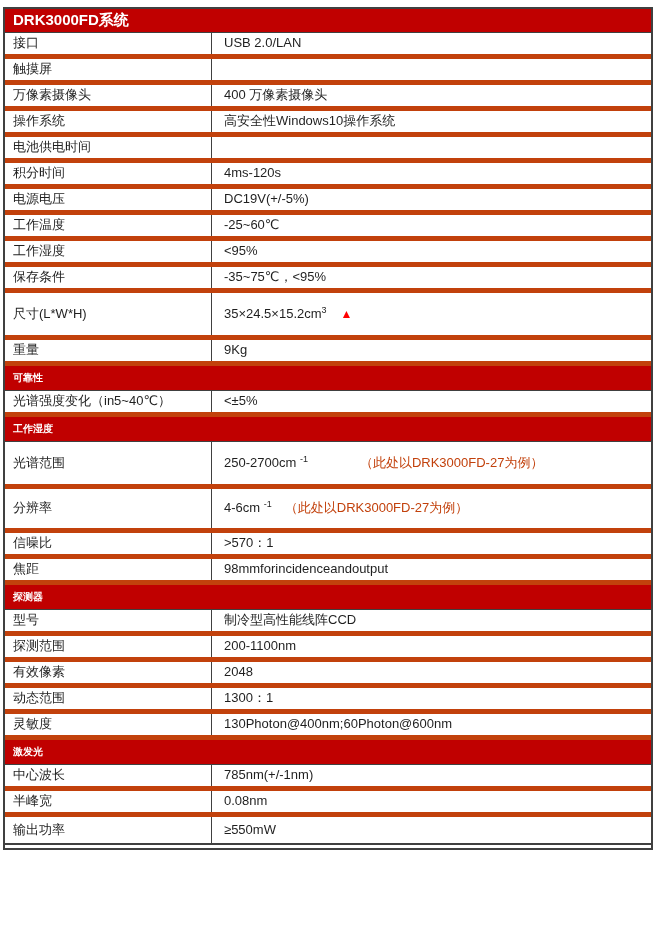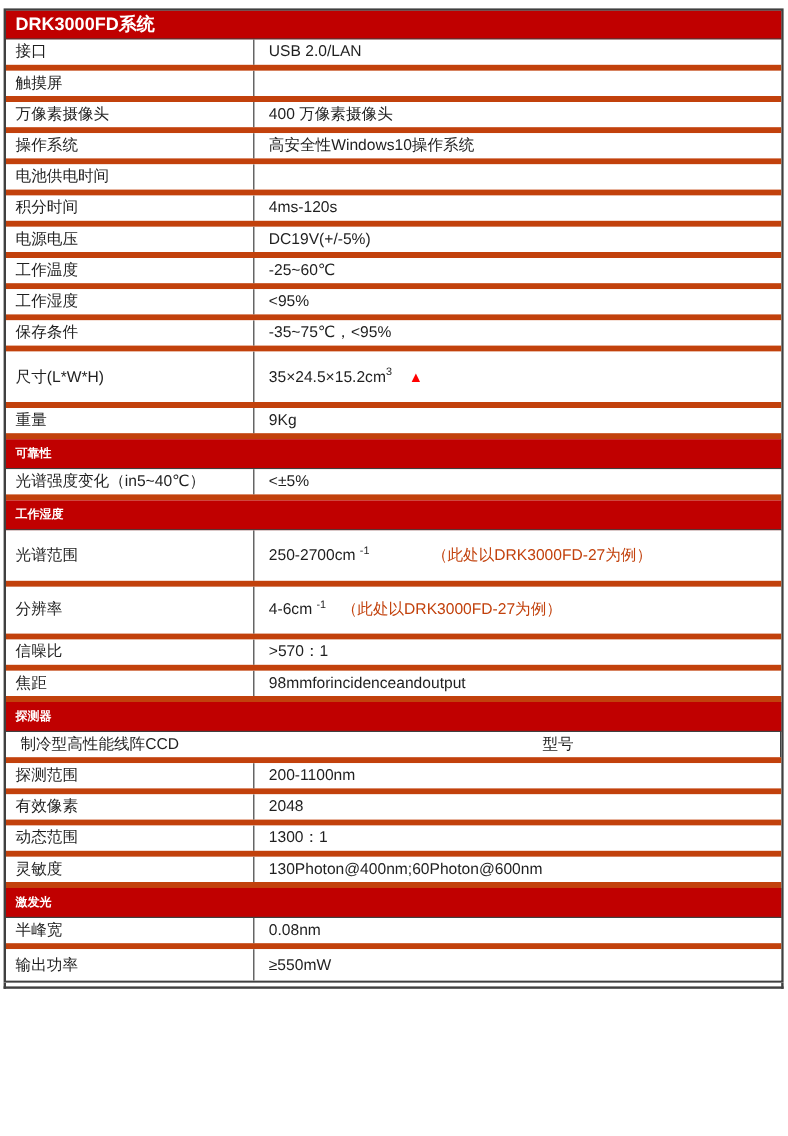--- a/index.html
+++ b/index.html
@@ -139,41 +139,45 @@
       <div class="row">
         <div class="cell label">信噪比</div>
         <div class="cell value"><div><span>&gt;570：1</span></div></div>
       </div>
       <div class="row">
         <div class="cell label">焦距</div>
         <div class="cell value"><div><span>98mmforincidenceandoutput</span></div></div>
       </div>
       <div class="section-header">探测器</div>
       <div class="row">
+        <div class="cell label">型号</div>
         <div class="cell value"><div><span>制冷型高性能线阵CCD</span></div></div>
-        <div class="cell label">型号</div>
       </div>
       <div class="row">
         <div class="cell label">探测范围</div>
         <div class="cell value"><div><span>200-1100nm</span></div></div>
       </div>
       <div class="row">
         <div class="cell label">有效像素</div>
         <div class="cell value"><div><span>2048</span></div></div>
       </div>
       <div class="row">
         <div class="cell label">动态范围</div>
         <div class="cell value"><div><span>1300：1</span></div></div>
       </div>
       <div class="row">
         <div class="cell label">灵敏度</div>
         <div class="cell value"><div><span>130Photon@400nm;60Photon@600nm</span></div></div>
       </div>
       <div class="section-header">激发光</div>
       <div class="row">
+        <div class="cell label">中心波长</div>
+        <div class="cell value"><div><span>785nm(+/-1nm)</span></div></div>
+      </div>
+      <div class="row">
         <div class="cell label">半峰宽</div>
         <div class="cell value"><div><span>0.08nm</span></div></div>
       </div>
       <div class="row">
         <div class="cell label">输出功率</div>
         <div class="cell value"><div><span>≥550mW</span></div></div>
       </div>
     </div>
   <div class="partial-row"></div>
 </div>

